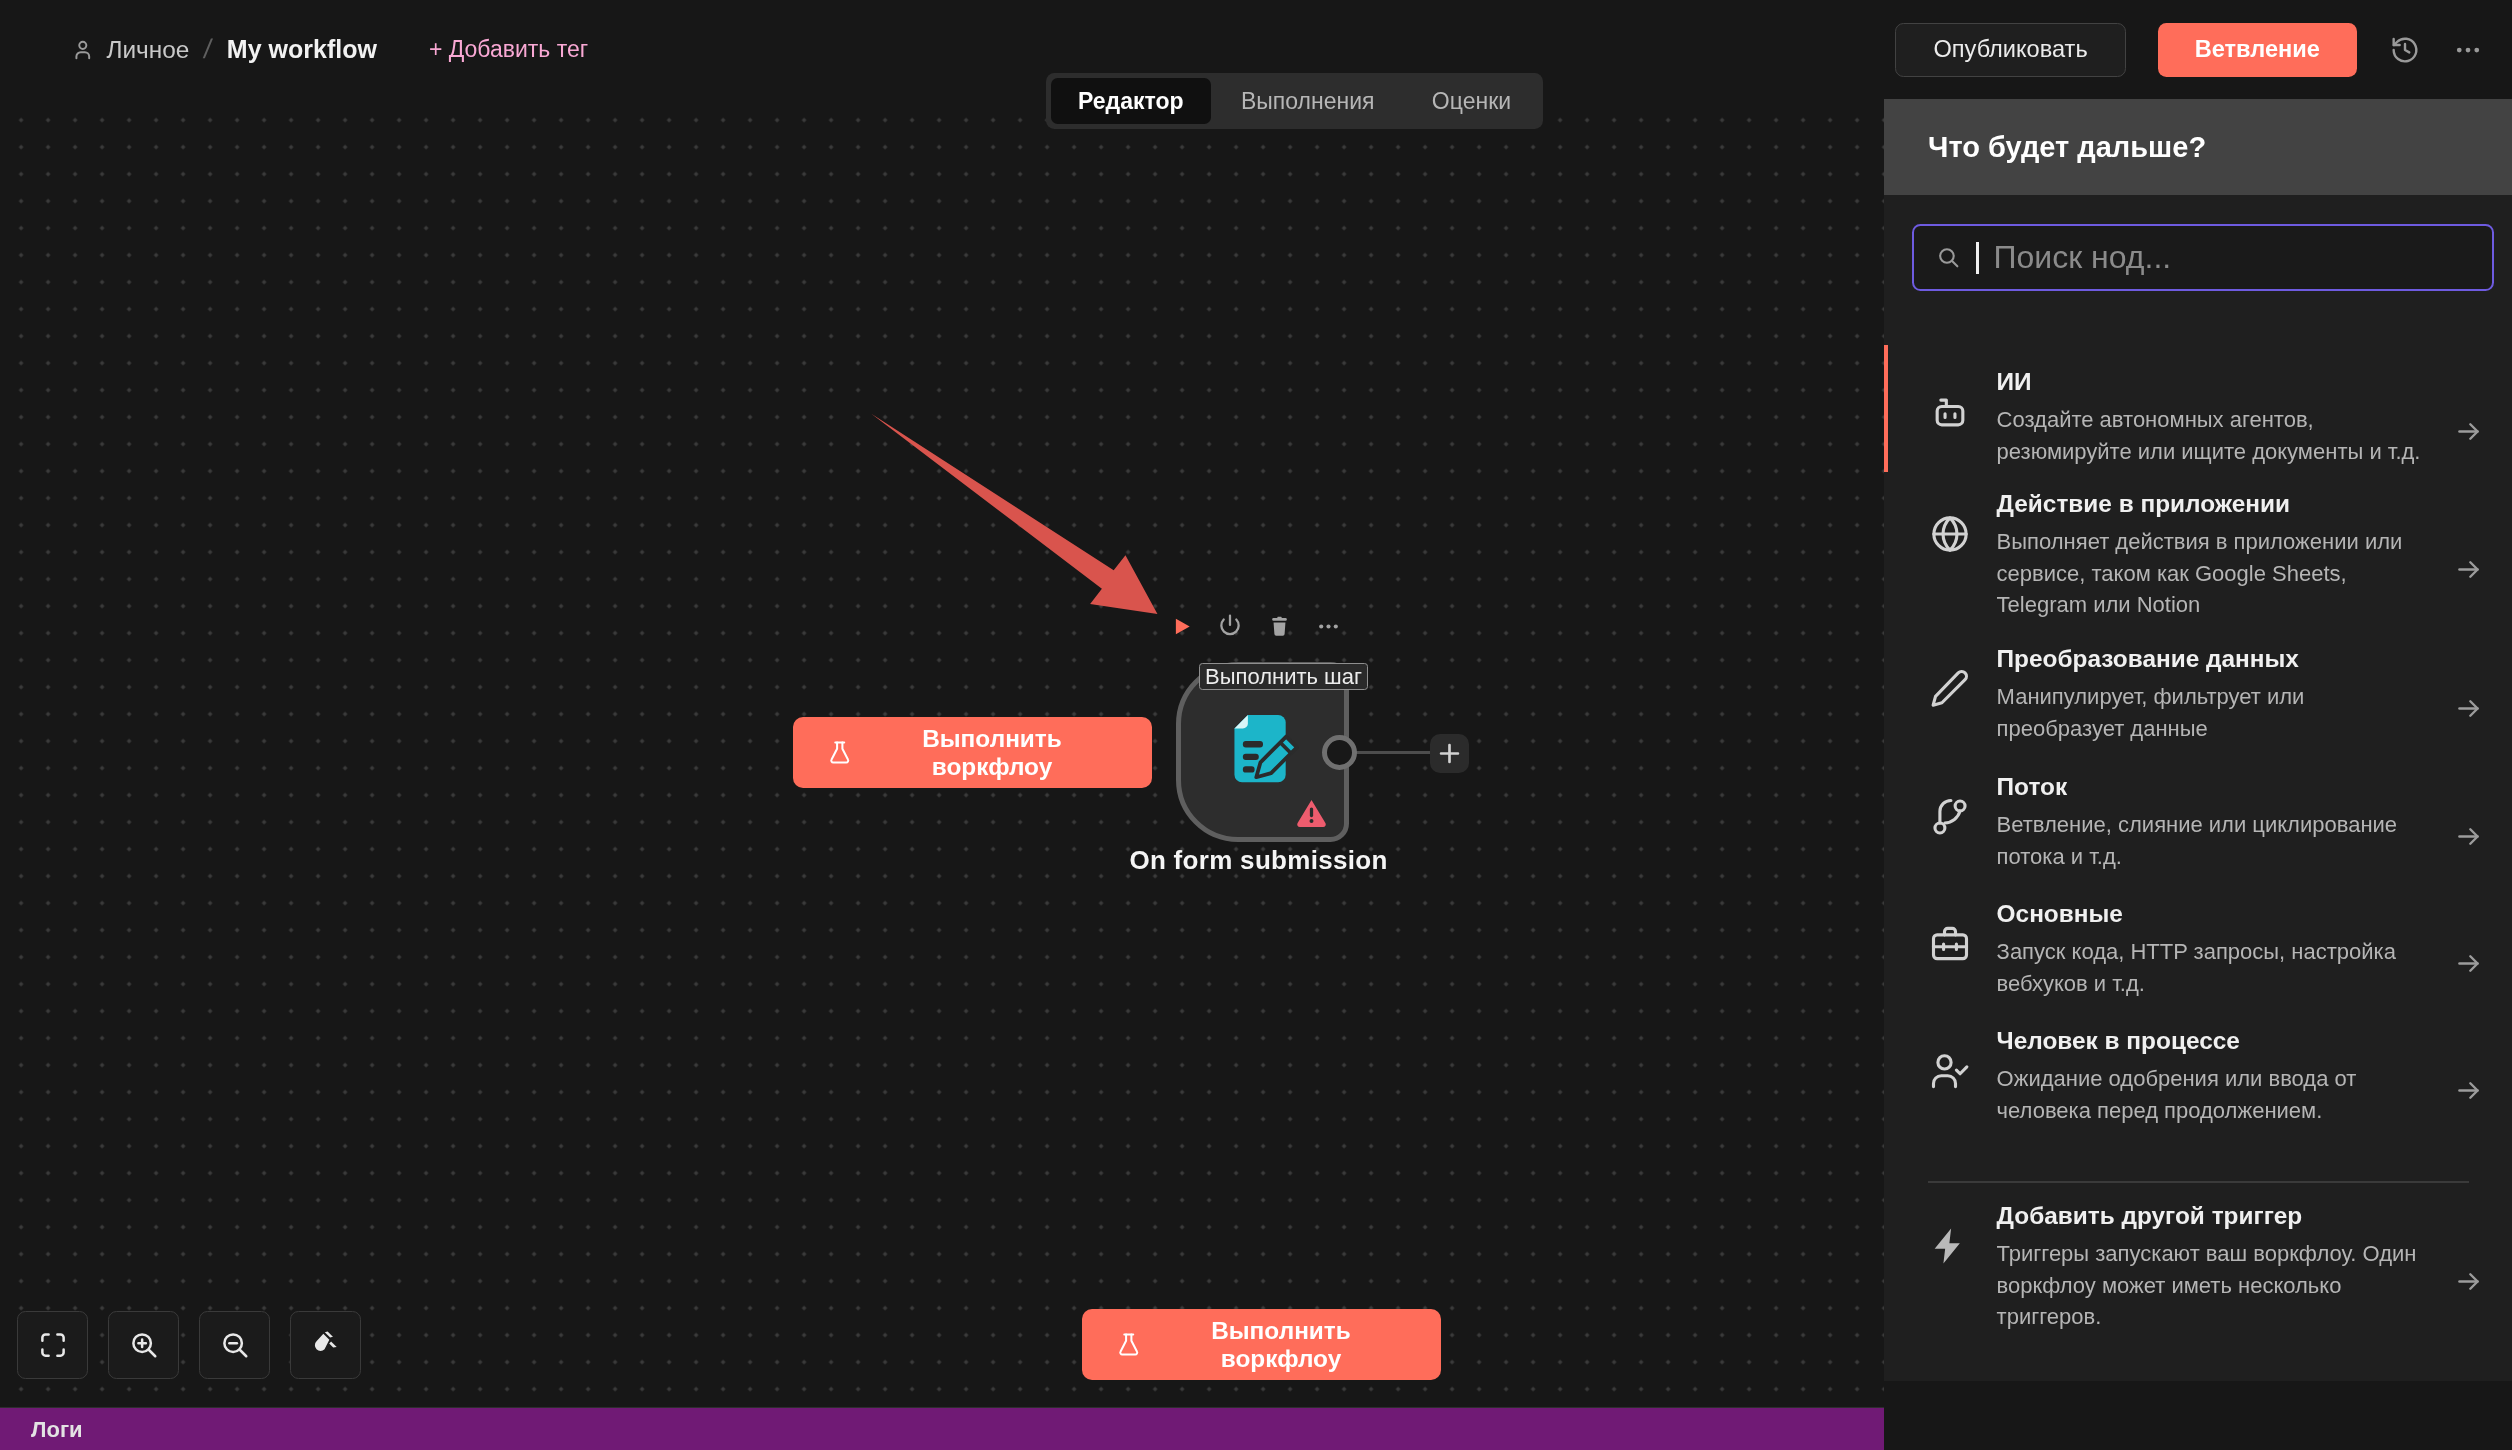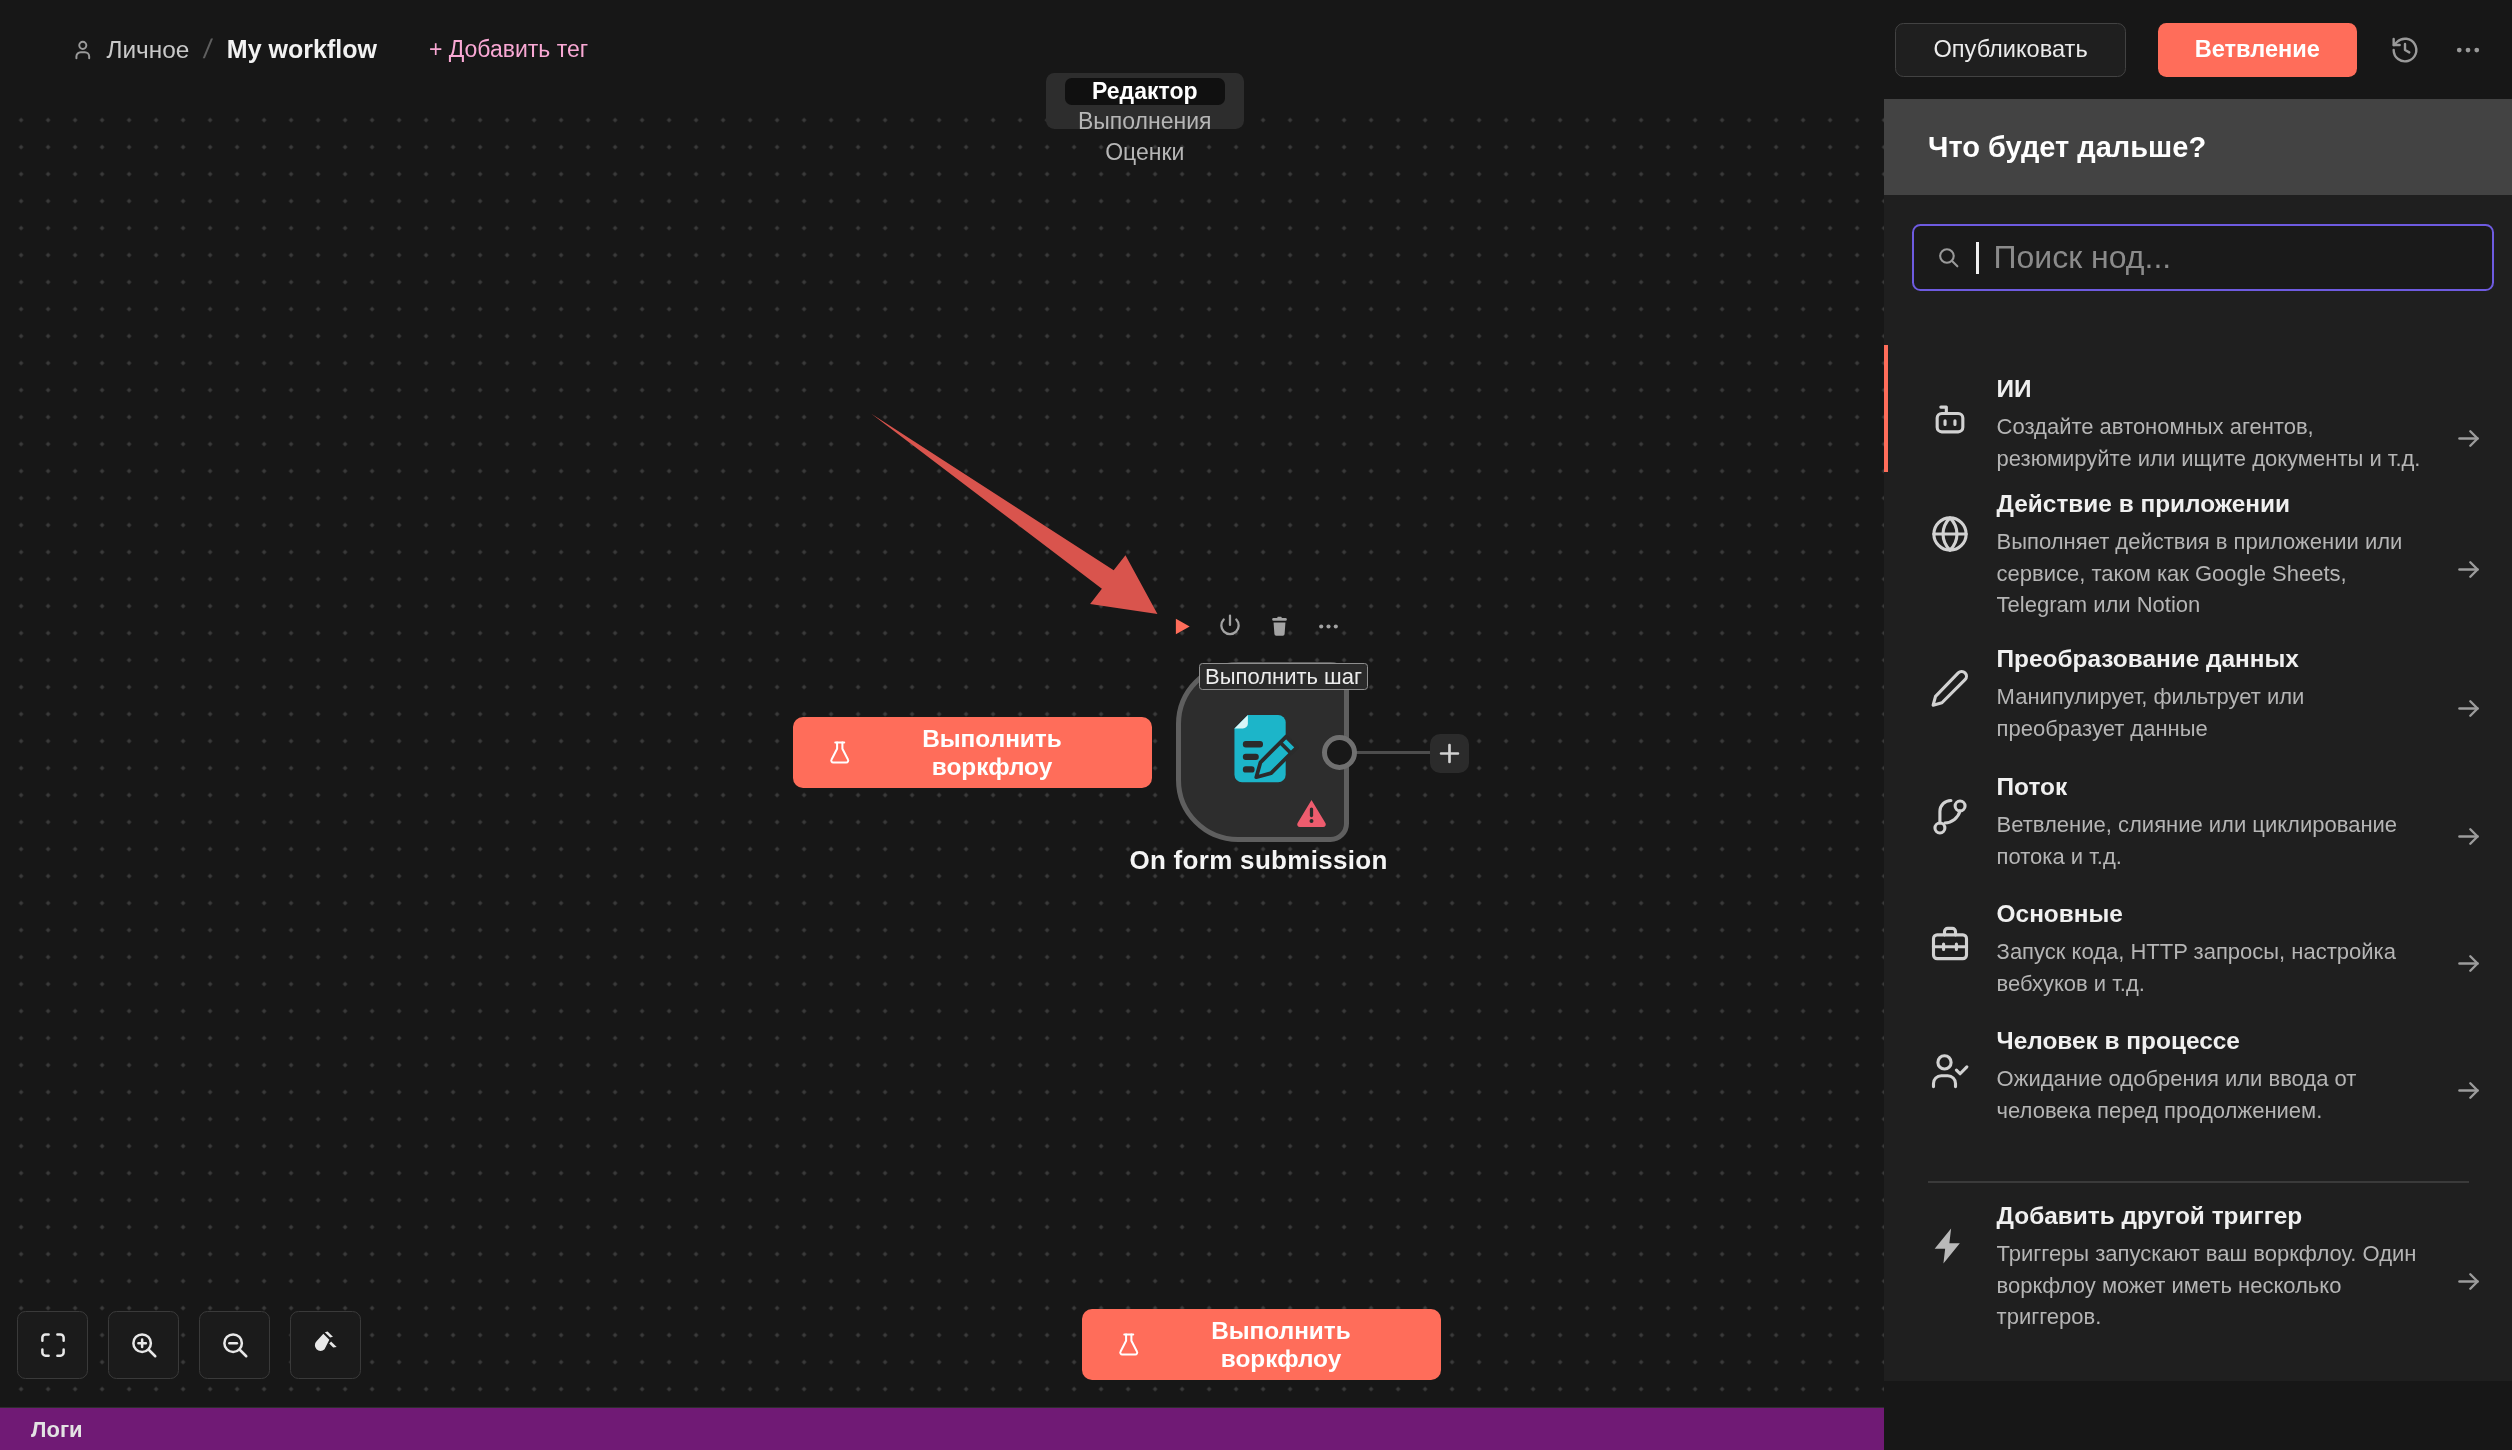--- a/index.html
+++ b/index.html
@@ -16,21 +16,21 @@
   .crumbs .addtag { color:#f9a8d4; font-size:23px; margin-left:37px; }
   .top-actions { display:flex; align-items:center; padding-right:29px; gap:32px; }
   .btn-publish { height:54px; padding:0 37px; border-radius:8.4px; background:#1f1f1f;
     border:1.7px solid #424242; color:#ececec; font-size:23.6px; display:flex; align-items:center; }
   .btn-save { height:54px; padding:0 37px; border-radius:8.4px; background:#ff6d5a;
     color:#ffffff; font-size:23.6px; font-weight:600; display:flex; align-items:center; border:none; }
   .icon-btn { color:#9a9a9a; display:flex; align-items:center; justify-content:center; }
 
   
   .tabs { position:absolute; left:1046px; top:73px; height:56px; background:#2d2d2d;
-    border-radius:8.4px; display:flex; align-items:center; padding:5px; gap:3.4px; z-index:50;flex-direction:column; }
+    border-radius:8.4px; display:flex; align-items:center; padding:5px; gap:3.4px; z-index:50; }
   .tab { height:46px; padding:0 27px; display:flex; align-items:center; font-size:23px;
     color:#b6b6b6; border-radius:6.7px; }
   .tab.active { background:#101010; color:#ffffff; font-weight:600; }
 
   
   .canvas { position:absolute; left:0; top:99px; width:1884px; height:1307px;
     background:#171717;
     background-image:radial-gradient(circle, #3a3a3a 1.9px, transparent 2.2px);
     background-size:27px 27px; background-position:7.6px 7.6px; }
 
@@ -269,21 +269,21 @@
     <span class="mag">
       <svg width="25" height="25" viewBox="0 0 24 24" fill="none" stroke="currentColor" stroke-width="2" stroke-linecap="round">
           <circle cx="10.5" cy="10.5" r="6.5"></circle>
           <path d="m20.5 20.5-4.8-4.8"></path>
         </svg>
     </span>
     <span class="caret"></span>
     <input placeholder="Поиск нод..." style="">
   </div>
 
-  <div class="p-item" style="top:276px;">
+  <div class="p-item" style="top:269px;">
     <span class="p-icon">
       <svg width="44" height="44" viewBox="0 0 24 24" fill="none" stroke="currentColor" stroke-width="1.7" stroke-linecap="round" stroke-linejoin="round">
           <path d="M10 9V5.5H7"></path>
           <rect x="5" y="9" width="14" height="10" rx="2.5"></rect>
           <path d="M9.3 13v2M14.7 13v2"></path>
         </svg>
     </span>
     <span class="p-text">
       <div class="p-title">ИИ</div>
       <div class="p-desc">Создайте автономных агентов, резюмируйте или ищите документы и т.д.</div>

